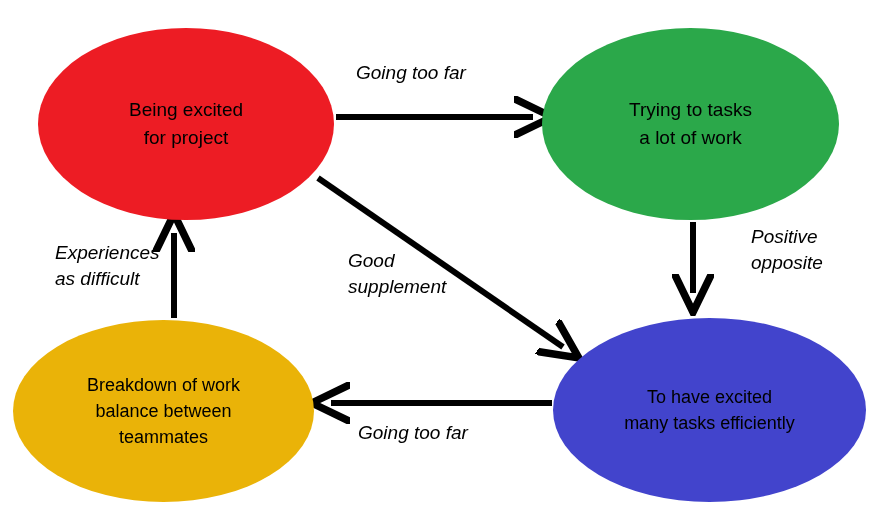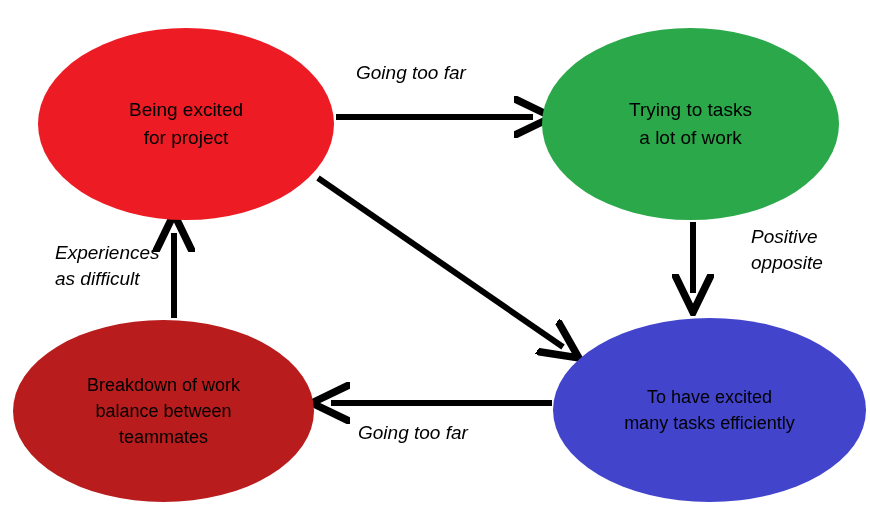--- a/index.html
+++ b/index.html
@@ -34,21 +34,21 @@
   #node-red {
     left: 38px;  top: 28px;  width: 296px; height: 192px;
     background: #ED1C24;
   }
   #node-green {
     left: 542px; top: 28px;  width: 297px; height: 192px;
     background: #2BA84A;
   }
   #node-yellow {
     left: 13px;  top: 320px; width: 301px; height: 182px;
-    background: #b91c1c;
+    background: #eab308;
   }
   #node-blue {
     left: 553px; top: 318px; width: 313px; height: 184px;
     background: #4244CC;
   }
   #node-yellow .label { font-size: 18px; }
   #node-blue .label   { font-size: 18px; }
 
   .edge-label {
     position: absolute;
@@ -114,19 +114,21 @@
     <span class="label">Breakdown of work
 balance between
 teammates</span>
   </div>
 
   <div class="edge-label" id="label-top">Going too far</div>
 
   <div class="edge-label" id="label-right">Positive
 opposite</div>
 
+  <div class="edge-label" id="label-diag">Good
+supplement</div>
 
   <div class="edge-label" id="label-bottom">Going too far</div>
 
   <div class="edge-label" id="label-left">Experiences
 as difficult</div>
 
 </div>
 
 </body></html>

